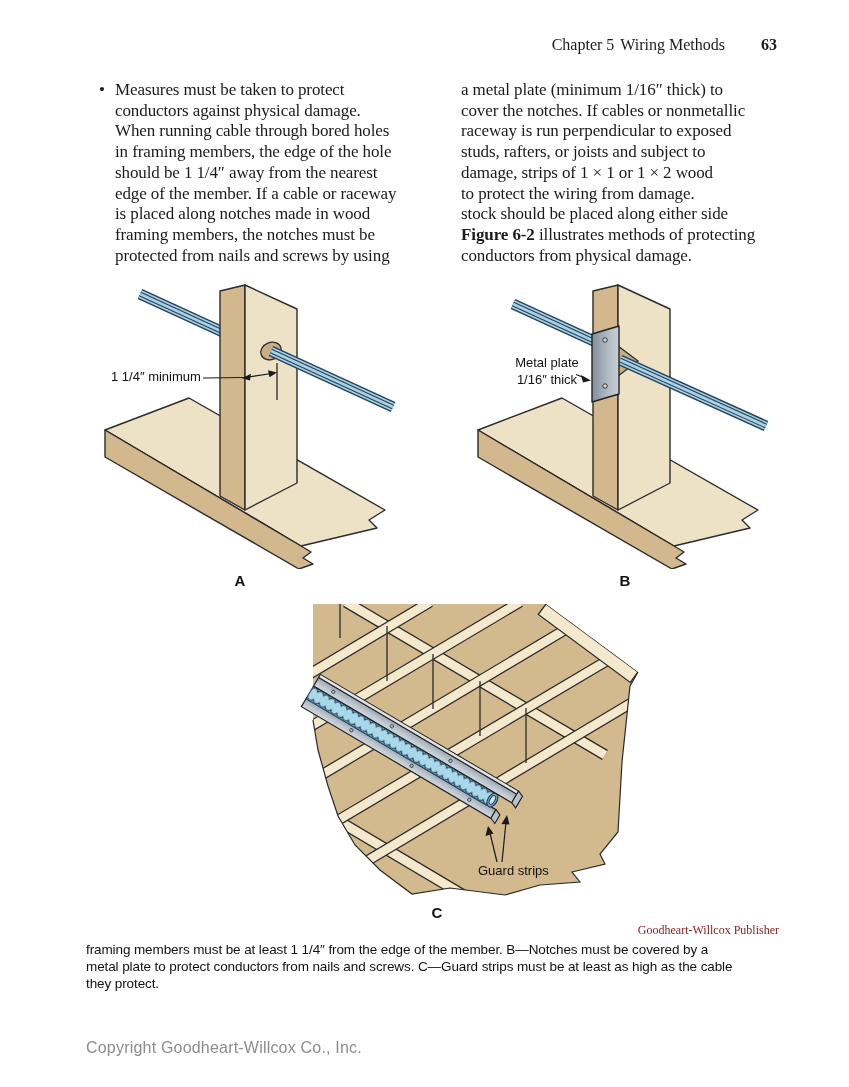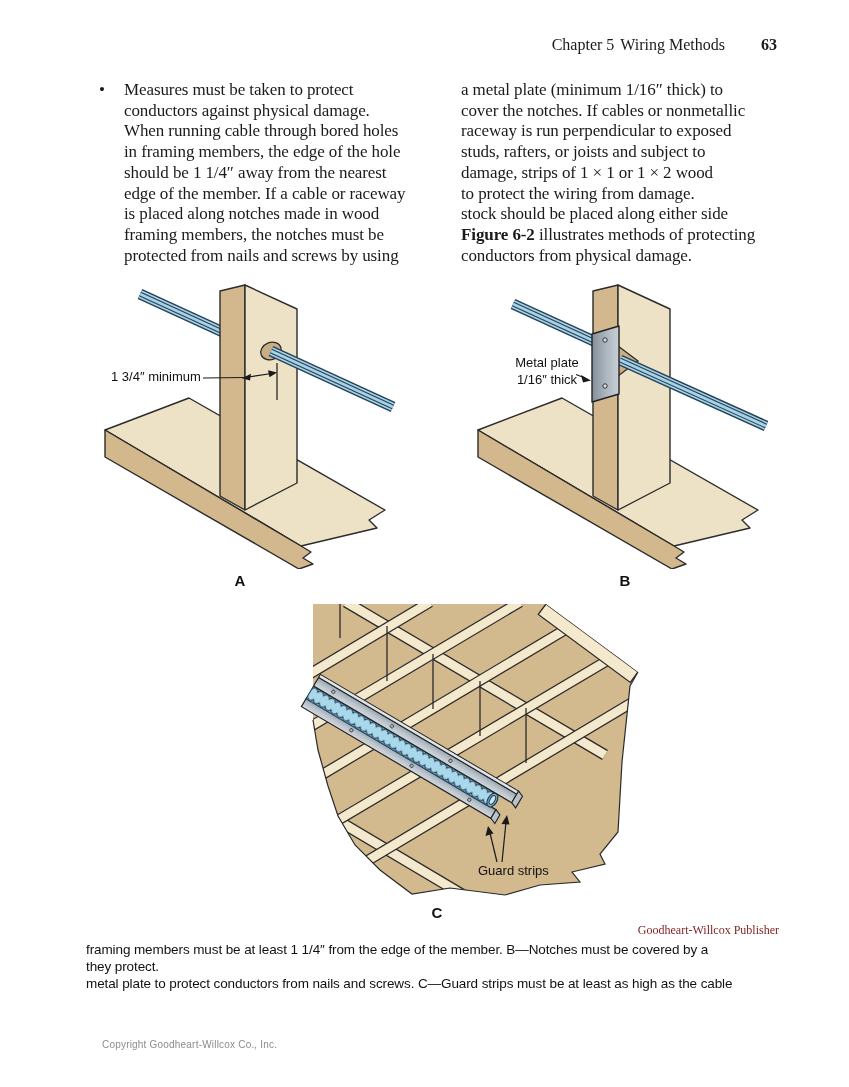--- a/index.html
+++ b/index.html
@@ -9,40 +9,40 @@
     font-family:"Liberation Serif", serif; color:#1a1a1a; overflow:hidden;
     margin:0 auto;
   }
   .abs { position:absolute; }
   
   .header { top:36px; right:72px; font-size:16px; white-space:nowrap; }
   .header .h-title { margin-left:6px; }
   .header .h-num { margin-left:36px; font-weight:bold; }
   
   .bullet { left:99px; top:80px; font-size:17px; line-height:20.7px; }
-  .leftcol { left:124px; top:80px; }
+  .leftcol { left:115px; top:80px; }
   .rightcol { left:461px; top:80px; }
   .bodyline { font-size:17px; line-height:20.7px; white-space:nowrap; letter-spacing:-0.1px; }
   .bodyline b { font-weight:bold; }
   
   .fig { overflow:visible; }
   .figletter { font-family:"Liberation Sans", sans-serif; font-weight:bold;
     font-size:15px; color:#111; width:30px; text-align:center; }
   .anno { font-family:"Liberation Sans", sans-serif; font-size:13px; color:#111;
     line-height:16.5px; white-space:nowrap; }
   .anno.center { text-align:center; white-space:normal; }
   
   .credit { top:923px; right:70px; font-size:12px; color:#7f1d1d;
     font-family:"Liberation Serif", serif; }
   .caption { left:86px; top:941px; font-family:"Liberation Sans", sans-serif;
     font-size:13.5px; line-height:17px; color:#111; letter-spacing:-0.1px; }
   .caption .capline { white-space:nowrap; }
   .caption .figlabel { font-weight:bold; margin-right:7px; }
-  .footer { left:102px; top:1039px; font-family:"Liberation Sans", sans-serif;
-    font-size:10px; color:#8c8c8c; letter-spacing:0.2px; }
+  .footer { left:86px; top:1039px; font-family:"Liberation Sans", sans-serif;
+    font-size:16px; color:#8c8c8c; letter-spacing:0.2px; }
 </style>
 </head>
 <body>
 
 <div class="page">
 
   <div class="abs header">
     <span>Chapter 5</span><span class="h-title">Wiring Methods</span><span class="h-num">63</span>
   </div>
 
@@ -94,21 +94,21 @@
         <path d="M186.8,65.2 L308.8,121.2" stroke="#24425C" stroke-width="1.1"></path>
       </g>
       <g stroke="#1a1a1a" stroke-width="1.2">
         <line x1="192" y1="79" x2="192" y2="116"></line>
         <line x1="118" y1="94" x2="160" y2="93.5"></line>
         <line x1="160" y1="93.5" x2="190" y2="89"></line>
         <polygon points="157,94.2 166,89.8 165,96.6" fill="#1a1a1a" stroke="none"></polygon>
         <polygon points="192,88.6 183,86.2 184.5,93.2" fill="#1a1a1a" stroke="none"></polygon>
       </g>
     </svg>
-    <div class="abs anno" style="left:26px; top:85px;">1 3/4″ minimum</div>
+    <div class="abs anno" style="left:26px; top:85px;">1 1/4″ minimum</div>
     <div class="abs figletter" style="left:140px; top:288px;">A</div>
   </div>
 
   <div class="abs fig" style="left:458px; top:284px; width:335px; height:312px;">
     <svg width="335" height="285" viewBox="0 0 335 285">
       <defs>
         <linearGradient id="metalB" x1="0" y1="0" x2="1" y2="0">
           <stop offset="0" stop-color="#848F9B"></stop>
           <stop offset="0.55" stop-color="#AEB8C1"></stop>
           <stop offset="1" stop-color="#C9CFD6"></stop>
@@ -222,19 +222,19 @@
       </g>
     </svg>
     <div class="abs anno" style="left:178px; top:261px;text-align:center;">Guard strips</div>
     <div class="abs figletter" style="left:122px; top:302px;">C</div>
   </div>
 
   <div class="abs credit">Goodheart-Willcox Publisher</div>
 
   <div class="abs caption">
     <div class="capline">framing members must be at least 1 1/4″ from the edge of the member. B—Notches must be covered by a</div>
+    <div class="capline">metal plate to protect conductors from nails and screws. C—Guard strips must be at least as high as the cable</div>
     <div class="capline">they protect.</div>
-    <div class="capline">metal plate to protect conductors from nails and screws. C—Guard strips must be at least as high as the cable</div>
   </div>
 
   <div class="abs footer">Copyright Goodheart-Willcox Co., Inc.</div>
 
 </div>
 
 </body></html>

